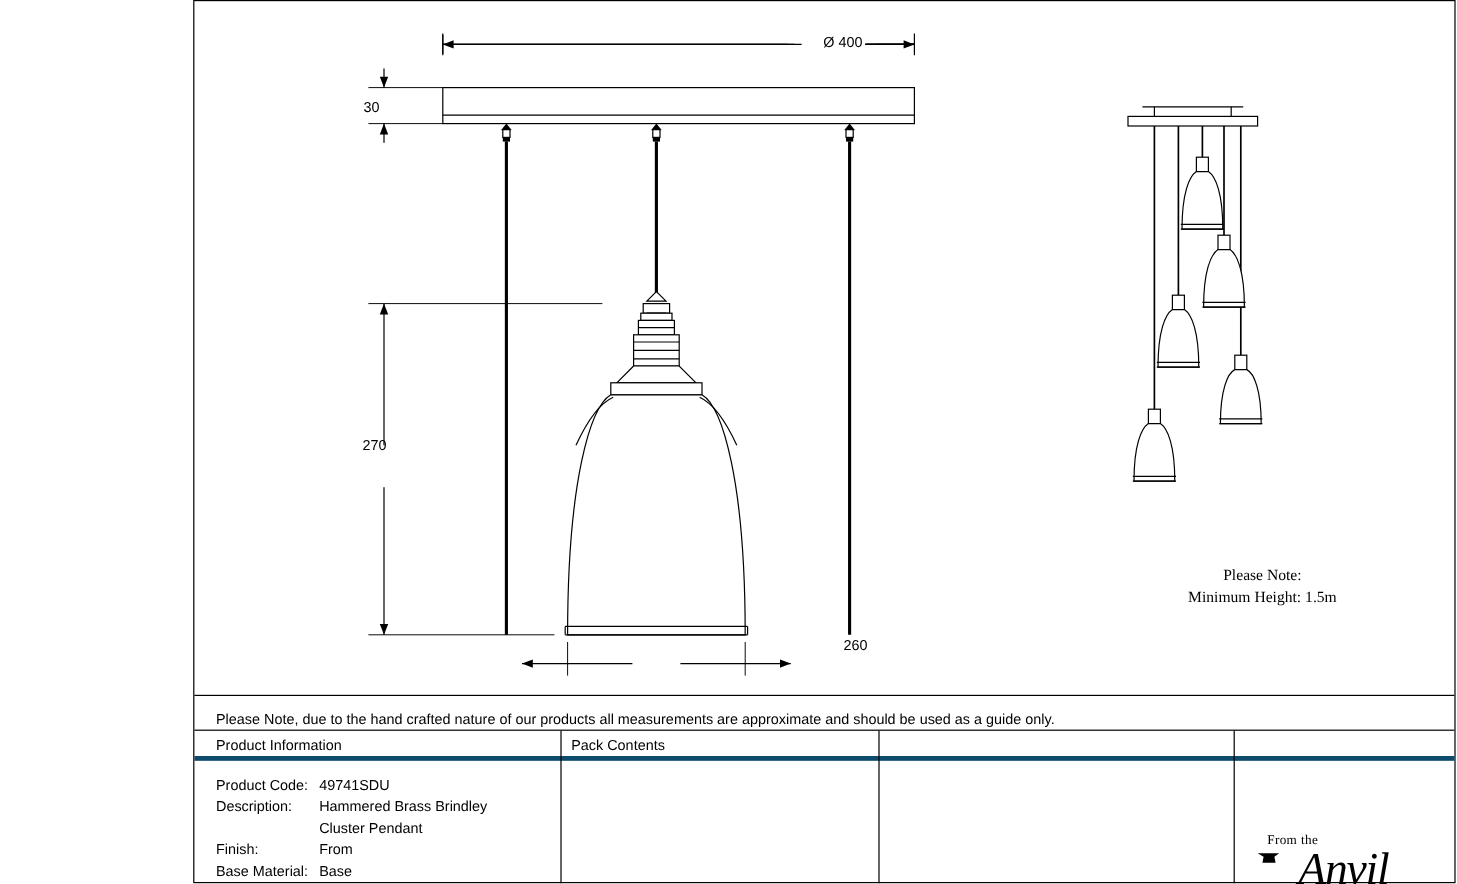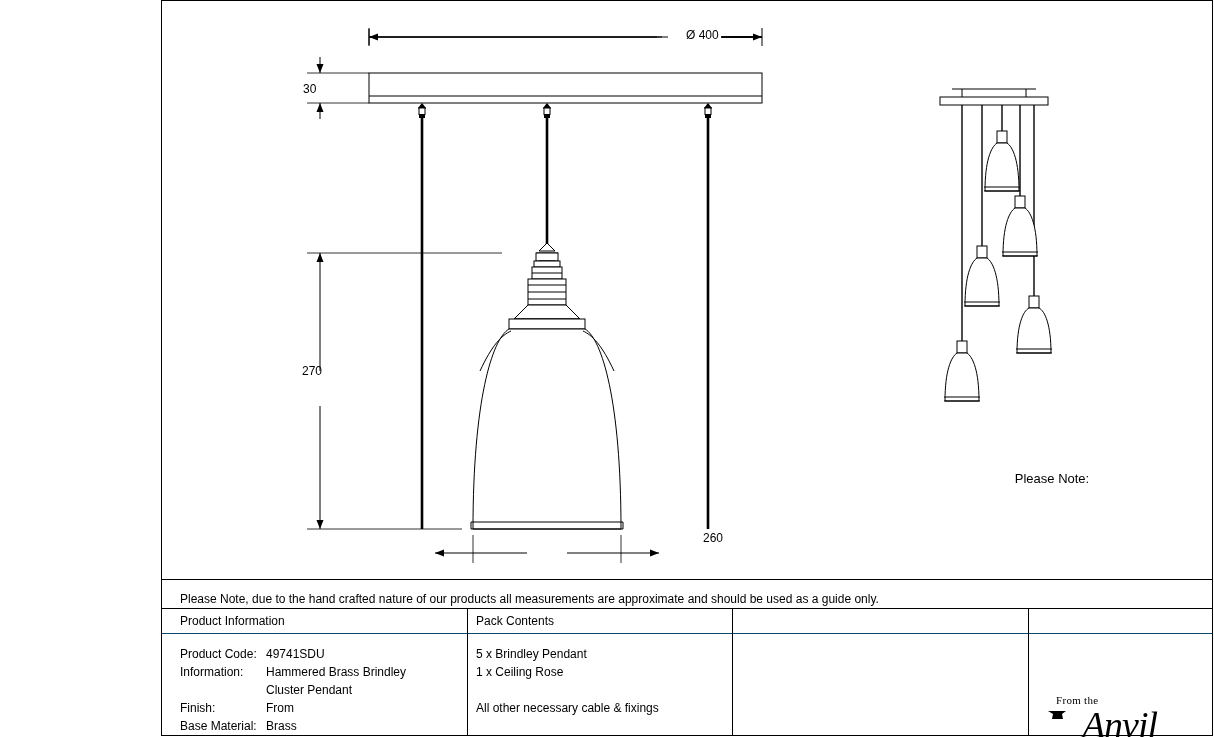--- a/index.html
+++ b/index.html
@@ -49,20 +49,21 @@
   #dim-260 { left: 541px; top: 530px; }
 
   .note-block {
     position: absolute;
     left: 760px;
     top: 468px;
     width: 260px;
     text-align: center;
     font-size: 13px;
     line-height: 19px;
+    font-family: Liberation Serif, serif;
   }
 
   
   .table-zone {
     position: absolute;
     left: 0;
     top: 578px;
     width: 1050px;
     height: 157px;
   }
@@ -77,21 +78,21 @@
     box-sizing: border-box;
     font-size: 12px;
     padding: 12px 0 0 18px;
   }
   .row-headers {
     position: absolute;
     left: 0;
     top: 30px;
     width: 1050px;
     height: 25px;
-    border-bottom: 1px solid #0c4a6e;
+    border-bottom: 4px solid #0c4a6e;
     box-sizing: border-box;
   }
   .cell-head {
     position: absolute;
     font-size: 12px;
     top: 5px;
   }
   #head-product { left: 18px; }
   #head-pack { left: 314px; }
 
@@ -305,58 +306,53 @@
       </g>
     </svg>
 
     <div class="dimtext" id="dim-diameter">Ø 400</div>
     <div class="dimtext" id="dim-30">30</div>
     <div class="dimtext" id="dim-270">270</div>
     <div class="dimtext" id="dim-260">260</div>
 
     <div class="note-block">
       <div>Please Note:</div>
+      <div>Minimum Height: 1.5m</div>
     </div>
   </div>
 
   <div class="table-zone">
     <div class="disclaimer">Please Note, due to the hand crafted nature of our products all measurements are approximate and should be used as a guide only.</div>
 
     <div class="row-headers">
       <div class="cell-head" id="head-product">Product Information</div>
       <div class="cell-head" id="head-pack">Pack Contents</div>
     </div>
 
     <div class="vline" id="vline-1"></div>
     <div class="vline" id="vline-2"></div>
     <div class="vline" id="vline-3"></div>
 
     <div class="body-zone">
       <div class="kv" id="labels-col">
         <div>Product Code:</div>
-        <div>Information:</div>
+        <div>Description:</div>
         <div class="spacer-line"></div>
         <div>Finish:</div>
         <div>Base Material:</div>
       </div>
 
       <div class="kv" id="values-col">
         <div>49741SDU</div>
         <div>Hammered Brass Brindley</div>
         <div>Cluster Pendant</div>
         <div>From</div>
-        <div>Brass</div>
+        <div>Base</div>
       </div>
 
-      <div class="kv" id="pack-col">
-        <div>5 x Brindley Pendant</div>
-        <div>1 x Ceiling Rose</div>
-        <div></div>
-        <div>All other necessary cable &amp; fixings</div>
-      </div>
 
       <div class="logo">
         <svg class="logo-anvil" viewBox="0 0 22 14">
           <path d="M2 4 L20 4 L16 7 L17 12 L6 12 L7 7 Z" fill="#000"></path>
         </svg>
         <div class="logo-top">From the</div>
         <div class="logo-main">Anvil</div>
 
       </div>
     </div>

